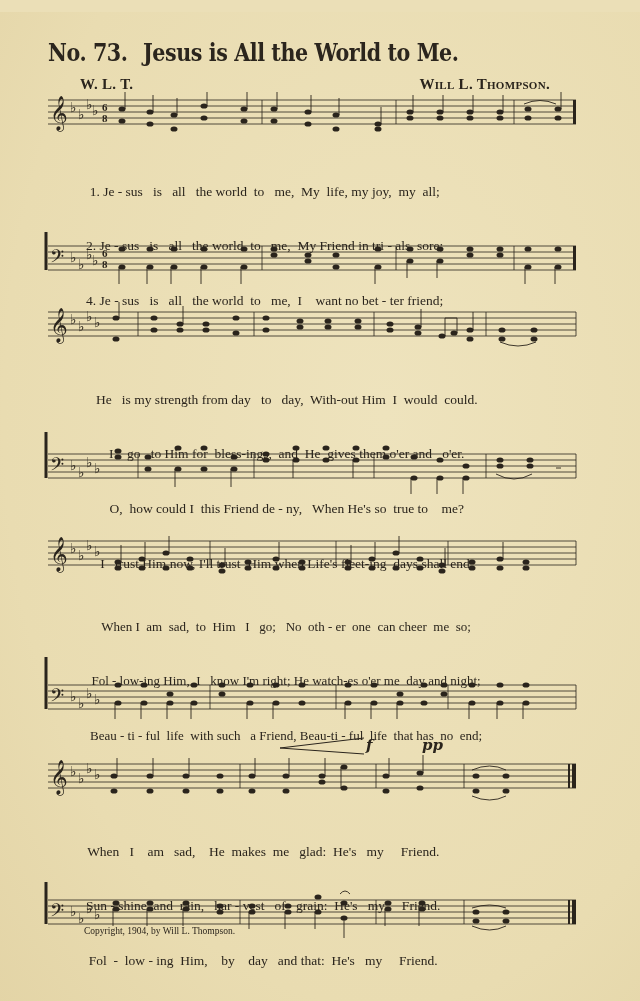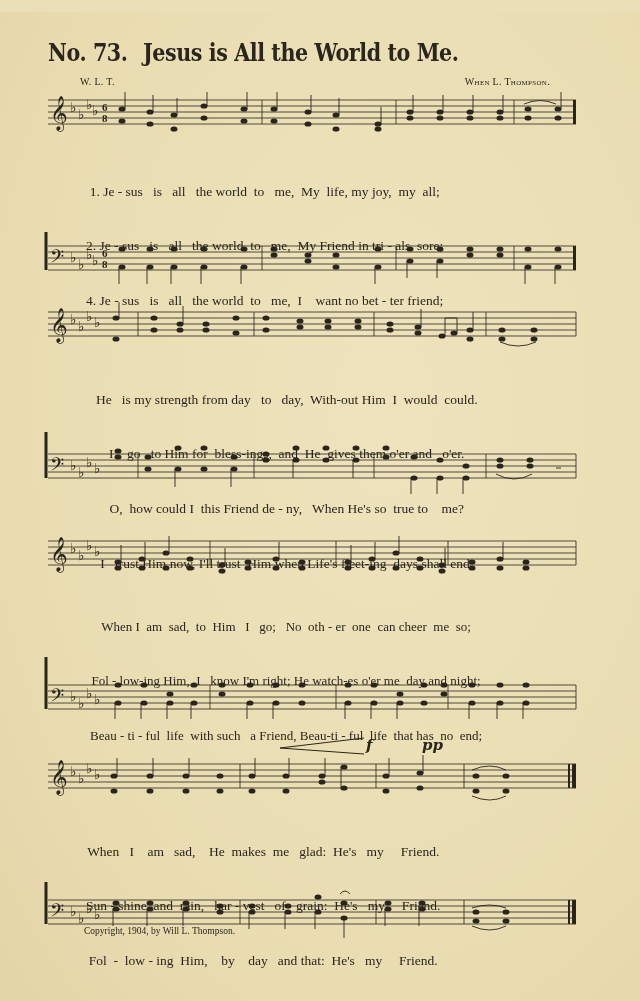--- a/index.html
+++ b/index.html
@@ -3,40 +3,40 @@
 <meta charset="utf-8">
 <style>
   html,body{margin:0;padding:0;}
   body{width:640px;height:1001px;background:#ebdfb7;position:relative;overflow:hidden;
        font-family:"Liberation Serif","DejaVu Serif",serif;color:#2a241c;}
   .page{position:absolute;left:0;top:0;width:640px;height:1001px;
         background:radial-gradient(ellipse at 60% 40%,#eee3bd 0%,#e9dcb1 70%,#e3d4a6 100%);margin-top:12px;}
   .title{position:absolute;left:48px;top:26px;font-family:"DejaVu Serif",serif;font-weight:bold;
          font-size:24px;letter-spacing:-0.5px;color:#2b251d;white-space:nowrap;transform:scaleX(0.86);transform-origin:left top;}
   .title .num{margin-right:18px;}
-  .credit{position:absolute;top:64px;font-size:10px;font-variant:small-caps;font-weight:normal;letter-spacing:0.3px;}
+  .credit{position:absolute;top:64px;font-size:15px;font-variant:small-caps;font-weight:bold;letter-spacing:0.3px;}
   .credit.left{left:80px;}
   .credit.right{right:90px;}
   .system{position:absolute;left:44px;width:536px;}
   .staff-svg{position:absolute;left:0;}
   .lyrics{position:absolute;font-size:13.5px;line-height:18.3px;white-space:pre;color:#2a241c;}
   .lyric-line{display:block;text-align:center;}
   .dyn{position:absolute;font-family:"DejaVu Serif",serif;font-style:italic;font-weight:bold;font-size:15px;}
   .copyright{position:absolute;left:84px;top:914px;font-size:9.5px;}
 </style>
 </head>
 <body>
 
 <div class="page">
 
   <div class="title">
     <span class="num">No. 73.</span><span>Jesus is All the World to Me.</span>
   </div>
   <div class="credit left">W. L. T.</div>
-  <div class="credit right">When L. Thompson.</div>
+  <div class="credit right">Will L. Thompson.</div>
 
   <div class="system" style="top:80px;height:200px;">
     <svg class="staff-svg" width="536" height="60" style="top:0;">
       <g stroke="#2a241c" stroke-width="0.8">
         <line x1="4" y1="8" x2="532" y2="8"></line>
           <line x1="4" y1="14" x2="532" y2="14"></line>
         <line x1="4" y1="20" x2="532" y2="20"></line>
           <line x1="4" y1="26" x2="532" y2="26"></line>
         <line x1="4" y1="32" x2="532" y2="32"></line>
         <line x1="218" y1="8" x2="218" y2="32"></line>

